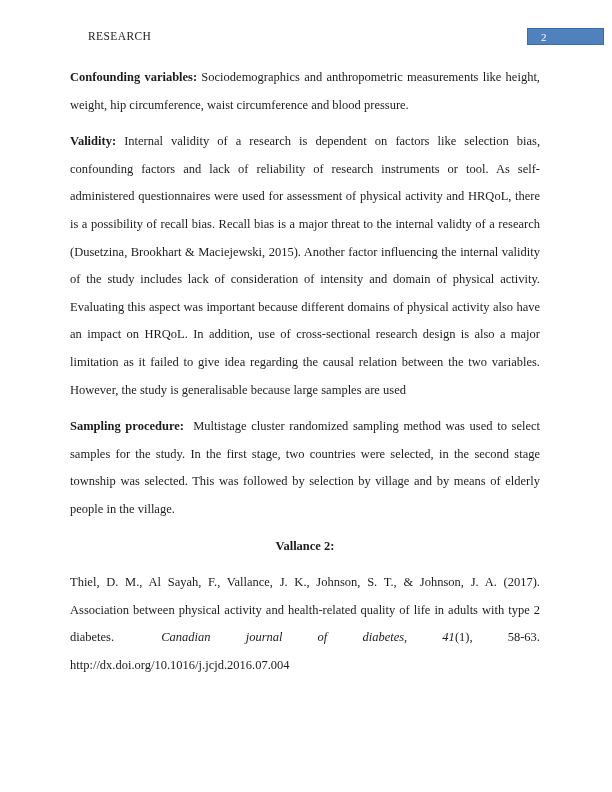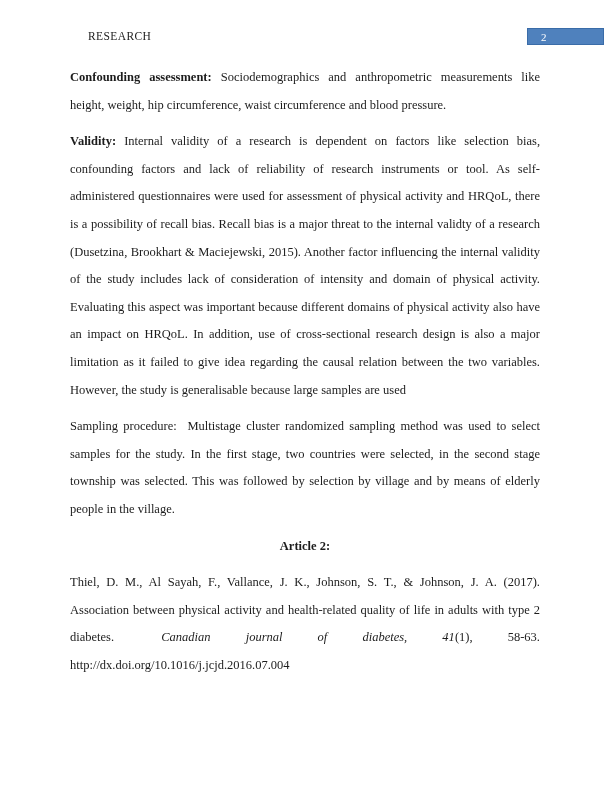--- a/index.html
+++ b/index.html
@@ -70,20 +70,20 @@
 <div class="page">
 
   <div class="header">
     <div class="header-title">RESEARCH</div>
     <div class="page-number-box">
       <span>2</span>
     </div>
   </div>
 
   <div class="doc-body">
-      <p class="para justify"><span style="font-weight: bold;">Confounding assessment: </span><span>Sociodemographics and anthropometric measurements like height, weight, hip circumference, waist circumference and blood pressure.</span></p>
+      <p class="para justify"><span style="font-weight: bold;">Confounding variables: </span><span>Sociodemographics and anthropometric measurements like height, weight, hip circumference, waist circumference and blood pressure.</span></p>
       <p class="para justify"><span style="font-weight: bold;">Validity: </span><span>Internal validity of a research is dependent on factors like selection bias, confounding factors and lack of reliability of research instruments or tool. As self-administered questionnaires were used for assessment of physical activity and HRQoL, there is a possibility of recall bias. Recall bias is a major threat to the internal validty of a research (Dusetzina, Brookhart &amp; Maciejewski, 2015). Another factor influencing the internal validity of the study includes lack of consideration of intensity and domain of physical activity. Evaluating this aspect was important because different domains of physical activity also have an impact on HRQoL. In addition, use of cross-sectional research design is also a major limitation as it failed to give idea regarding the causal relation between the two variables. However, the study is generalisable because large samples are used</span></p>
-      <p class="para justify"><span style="font-weight: normal;">Sampling procedure: </span><span> Multistage cluster randomized sampling method was used to select samples for the study. In the first stage, two countries were selected, in the second stage township was selected. This was followed by selection by village and by means of elderly people in the village.</span></p>
-      <p class="para center"><span style="font-weight: bold;">Article 2:</span></p>
+      <p class="para justify"><span style="font-weight: bold;">Sampling procedure: </span><span> Multistage cluster randomized sampling method was used to select samples for the study. In the first stage, two countries were selected, in the second stage township was selected. This was followed by selection by village and by means of elderly people in the village.</span></p>
+      <p class="para center"><span style="font-weight: bold;">Vallance 2:</span></p>
       <p class="para justify"><span>Thiel, D. M., Al Sayah, F., Vallance, J. K., Johnson, S. T., &amp; Johnson, J. A. (2017). Association between physical activity and health-related quality of life in adults with type 2 diabetes. </span><span style="font-style: italic; margin-left: 12px;">Canadian journal of diabetes, 41</span><span>(1), 58-63. http://dx.doi.org/10.1016/j.jcjd.2016.07.004</span></p>
     </div>
 
 </div>
 
 </body></html>

